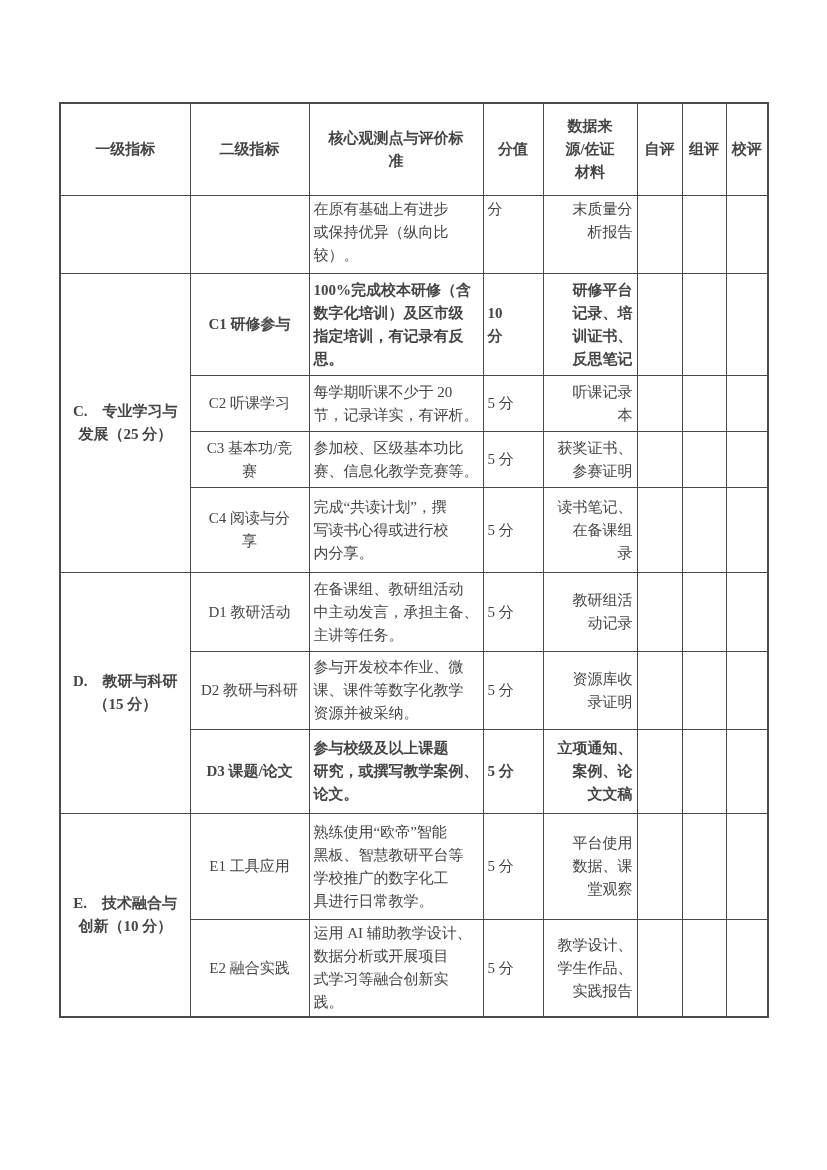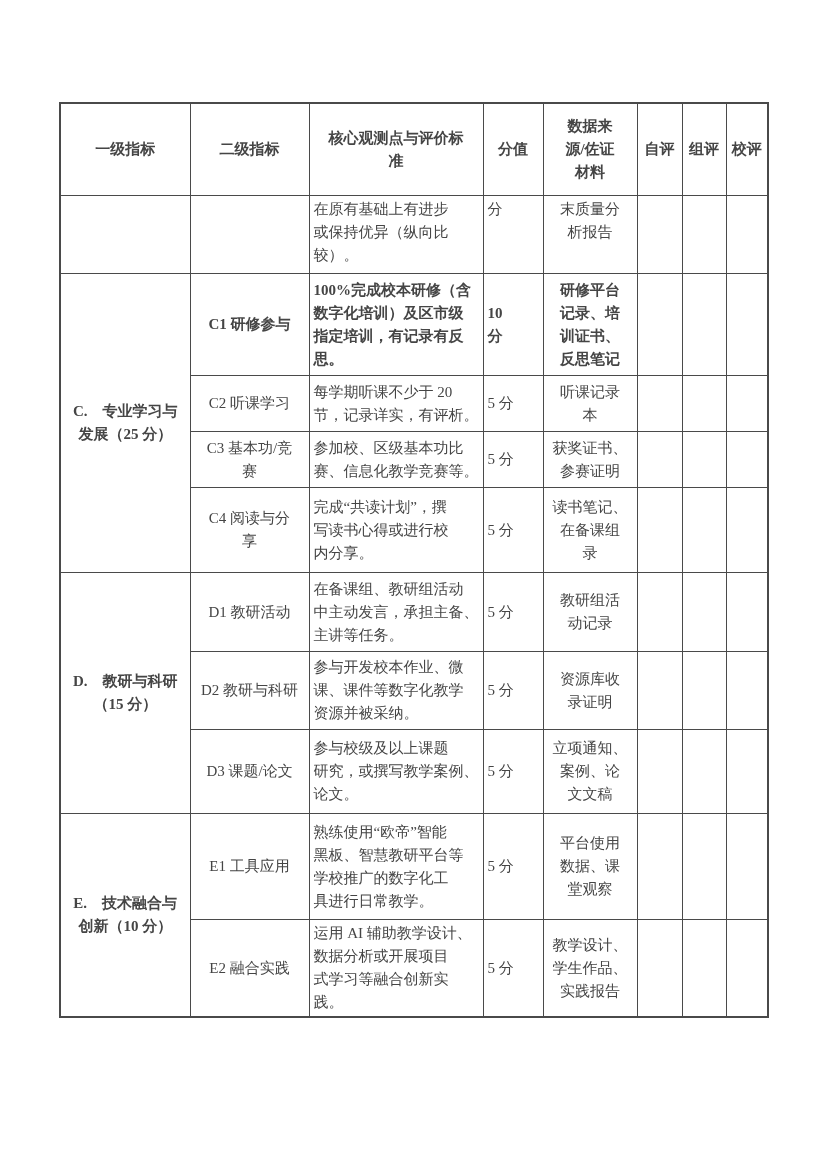--- a/index.html
+++ b/index.html
@@ -52,34 +52,34 @@
   }
   td.c-crit {
     text-align: left;
     padding: 2px 1px 2px 7px;
   }
   td.c-score {
     text-align: left;
     padding: 2px 2px 2px 7px;
   }
   td.c-evid {
-    text-align: center;
+    text-align: right;
     padding: 2px 5px 2px 7px;
   }
   td.c-eval { padding: 0; }
   tr.r-head > th { height: 74px; }
   tr.r-b  > td { height: 73px; vertical-align: top; }
   tr.r-b  > td.c-crit, tr.r-b > td.c-score, tr.r-b > td.c-evid { }
   tr.r-c1 > td { height: 97px; font-weight: bold; }
   tr.r-c2 > td { height: 51px; }
   tr.r-c3 > td { height: 51px; }
   tr.r-c4 > td { height: 80px; }
   tr.r-d1 > td { height: 74px; }
   tr.r-d2 > td { height: 73px; }
-  tr.r-d3 > td { height: 79px; }
+  tr.r-d3 > td { height: 79px; font-weight: bold; }
   tr.r-e1 > td { height: 101px; }
   tr.r-e2 > td { height: 89px; }
 </style>
 </head>
 <body>
 
 <div class="page">
   <table class="rubric">
     <colgroup>
       <col style="width:130px">

